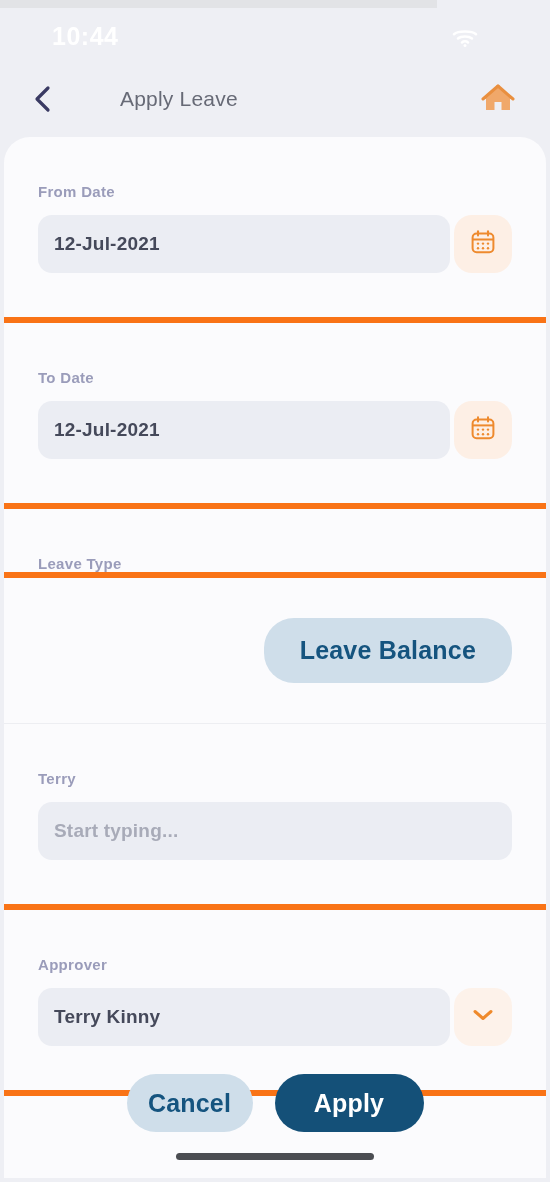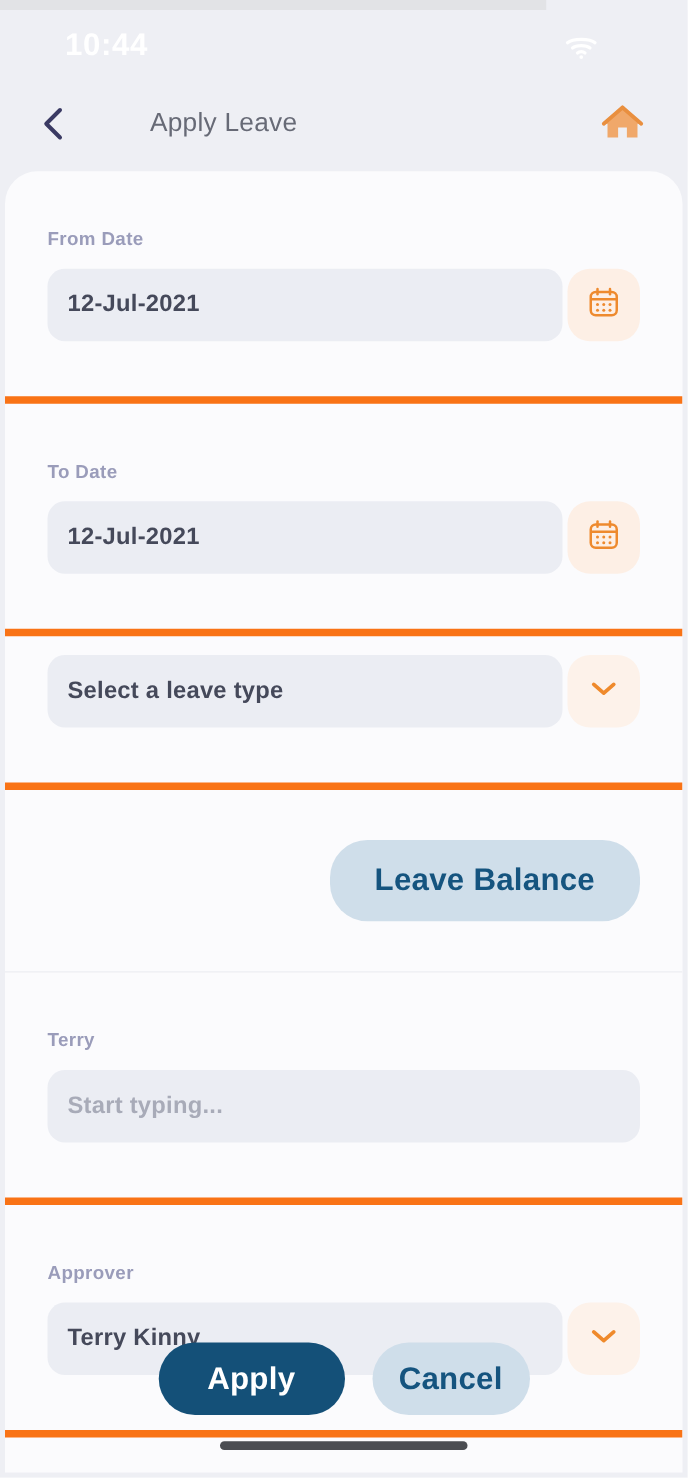--- a/index.html
+++ b/index.html
@@ -301,63 +301,52 @@
             <circle cx="8" cy="19.2" r="1.2" fill="#ee8a2e"></circle>
             <circle cx="13" cy="19.2" r="1.2" fill="#ee8a2e"></circle>
             <circle cx="18" cy="19.2" r="1.2" fill="#ee8a2e"></circle>
           </svg>
         </span>
       </div>
     </div>
   </div>
 
   <div class="section">
+    <span class="field-label">Leave Type</span>
+  </div>
+
+  <div class="balance-section">
+    <button class="pill-btn btn-balance">Leave Balance</button>
+  </div>
+
+  <div class="section">
+    <span class="field-label">Terry</span>
+    <div class="field-row">
+      <div class="field-box wide">
+        <span class="field-value placeholder">Start typing...</span>
+      </div>
+    </div>
+  </div>
+
+  <div class="section">
+    <span class="field-label">Approver</span>
     <div class="field-row">
       <div class="field-box">
-        <span class="field-value">Select a leave type</span>
+        <span class="field-value">Terry Kinny</span>
       </div>
       <div class="icon-btn soft">
         <span>
           <svg width="22" height="14" viewBox="0 0 22 14" fill="none">
             <path d="M3 3.5 L11 10.5 L19 3.5" stroke="#ef8a2c" stroke-width="3" stroke-linecap="round" stroke-linejoin="round"></path>
           </svg>
         </span>
       </div>
     </div>
   </div>
 
-  <div class="balance-section">
-    <button class="pill-btn btn-balance">Leave Balance</button>
-  </div>
-
-  <div class="section">
-    <span class="field-label">Terry</span>
-    <div class="field-row">
-      <div class="field-box wide">
-        <span class="field-value placeholder">Start typing...</span>
-      </div>
-    </div>
-  </div>
-
-  <div class="section">
-    <span class="field-label">Approver</span>
-    <div class="field-row">
-      <div class="field-box">
-        <span class="field-value">Terry Kinny</span>
-      </div>
-      <div class="icon-btn soft">
-        <span>
-          <svg width="22" height="14" viewBox="0 0 22 14" fill="none">
-            <path d="M3 3.5 L11 10.5 L19 3.5" stroke="#ef8a2c" stroke-width="3" stroke-linecap="round" stroke-linejoin="round"></path>
-          </svg>
-        </span>
-      </div>
-    </div>
-  </div>
-
   <div class="footer">
+    <button class="pill-btn btn-cancel">Cancel</button>
     <button class="pill-btn btn-apply">Apply</button>
-    <button class="pill-btn btn-cancel">Cancel</button>
   </div>
 
   <div class="home-indicator"></div>
 
 </div>
 
 </body></html>

